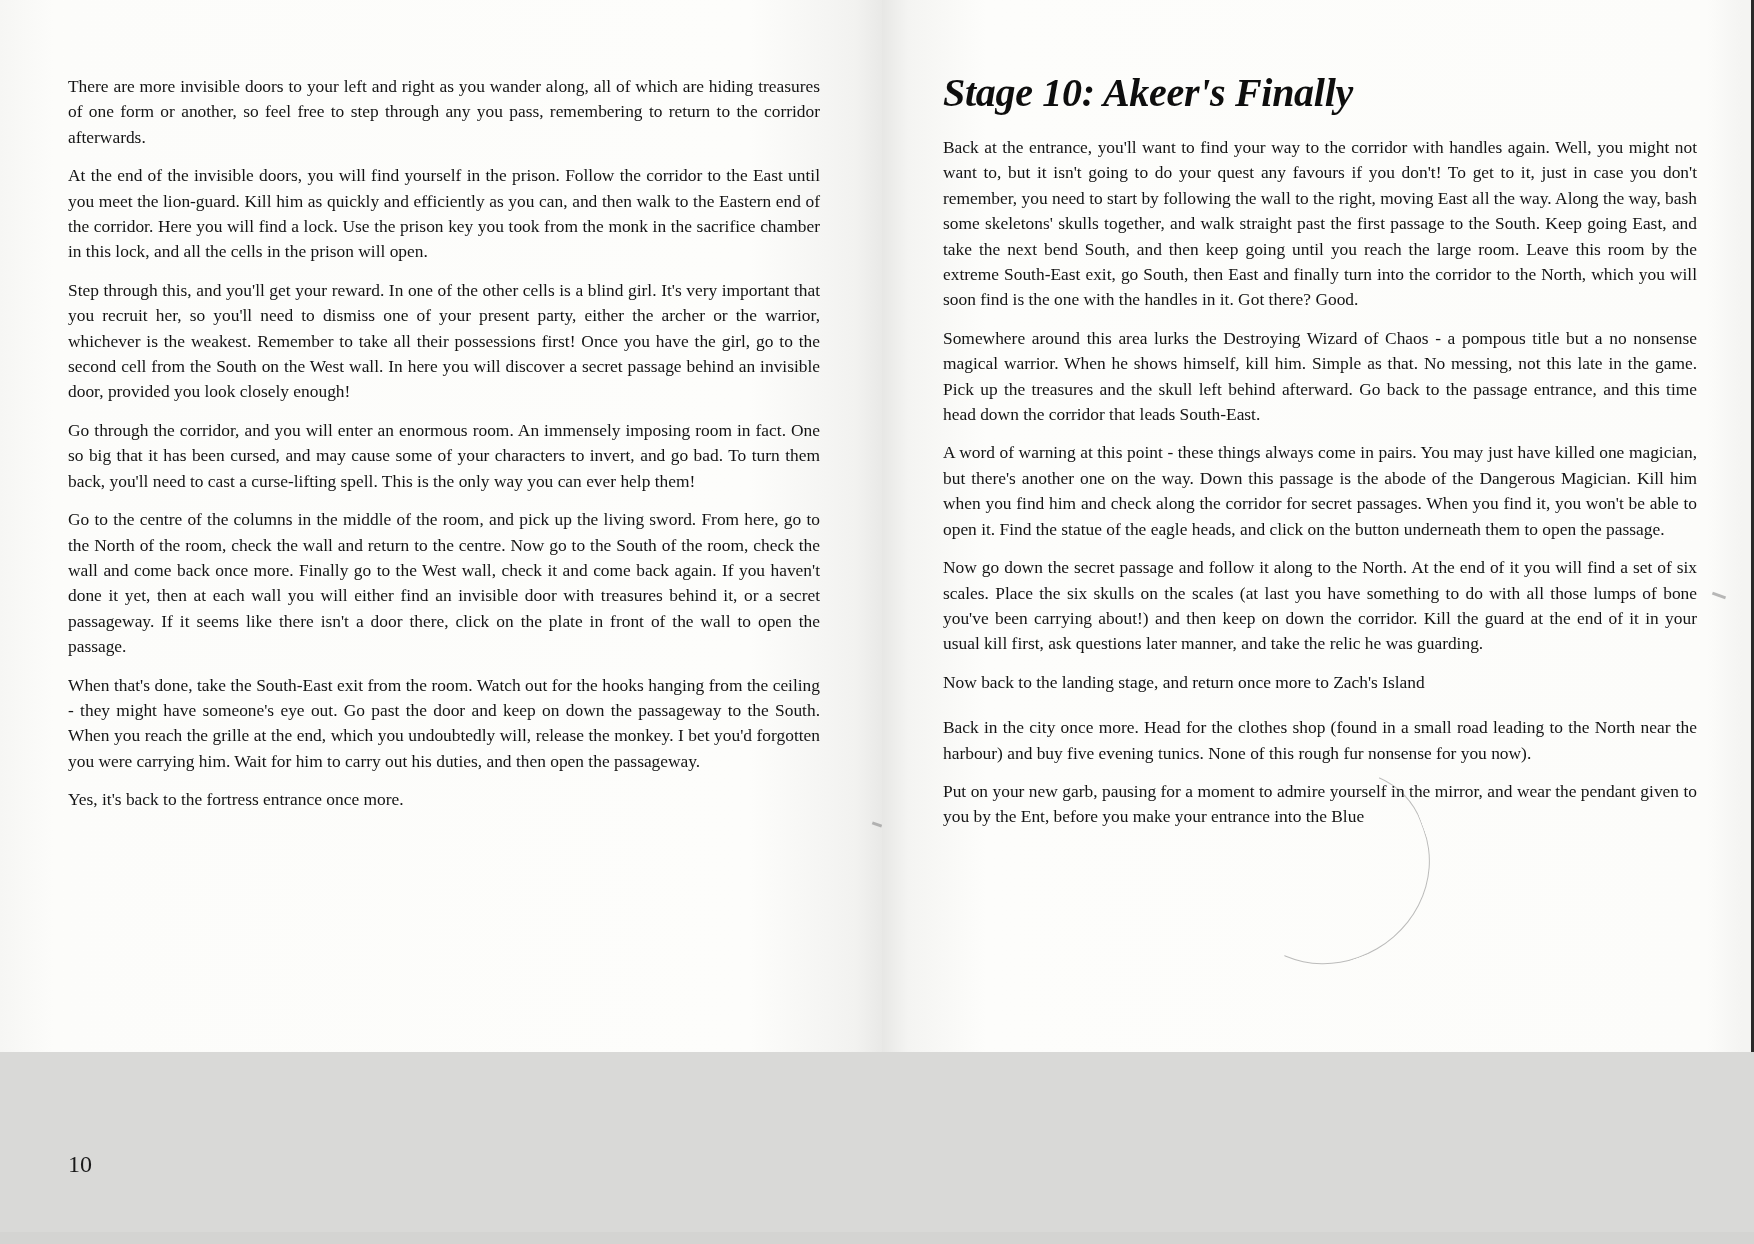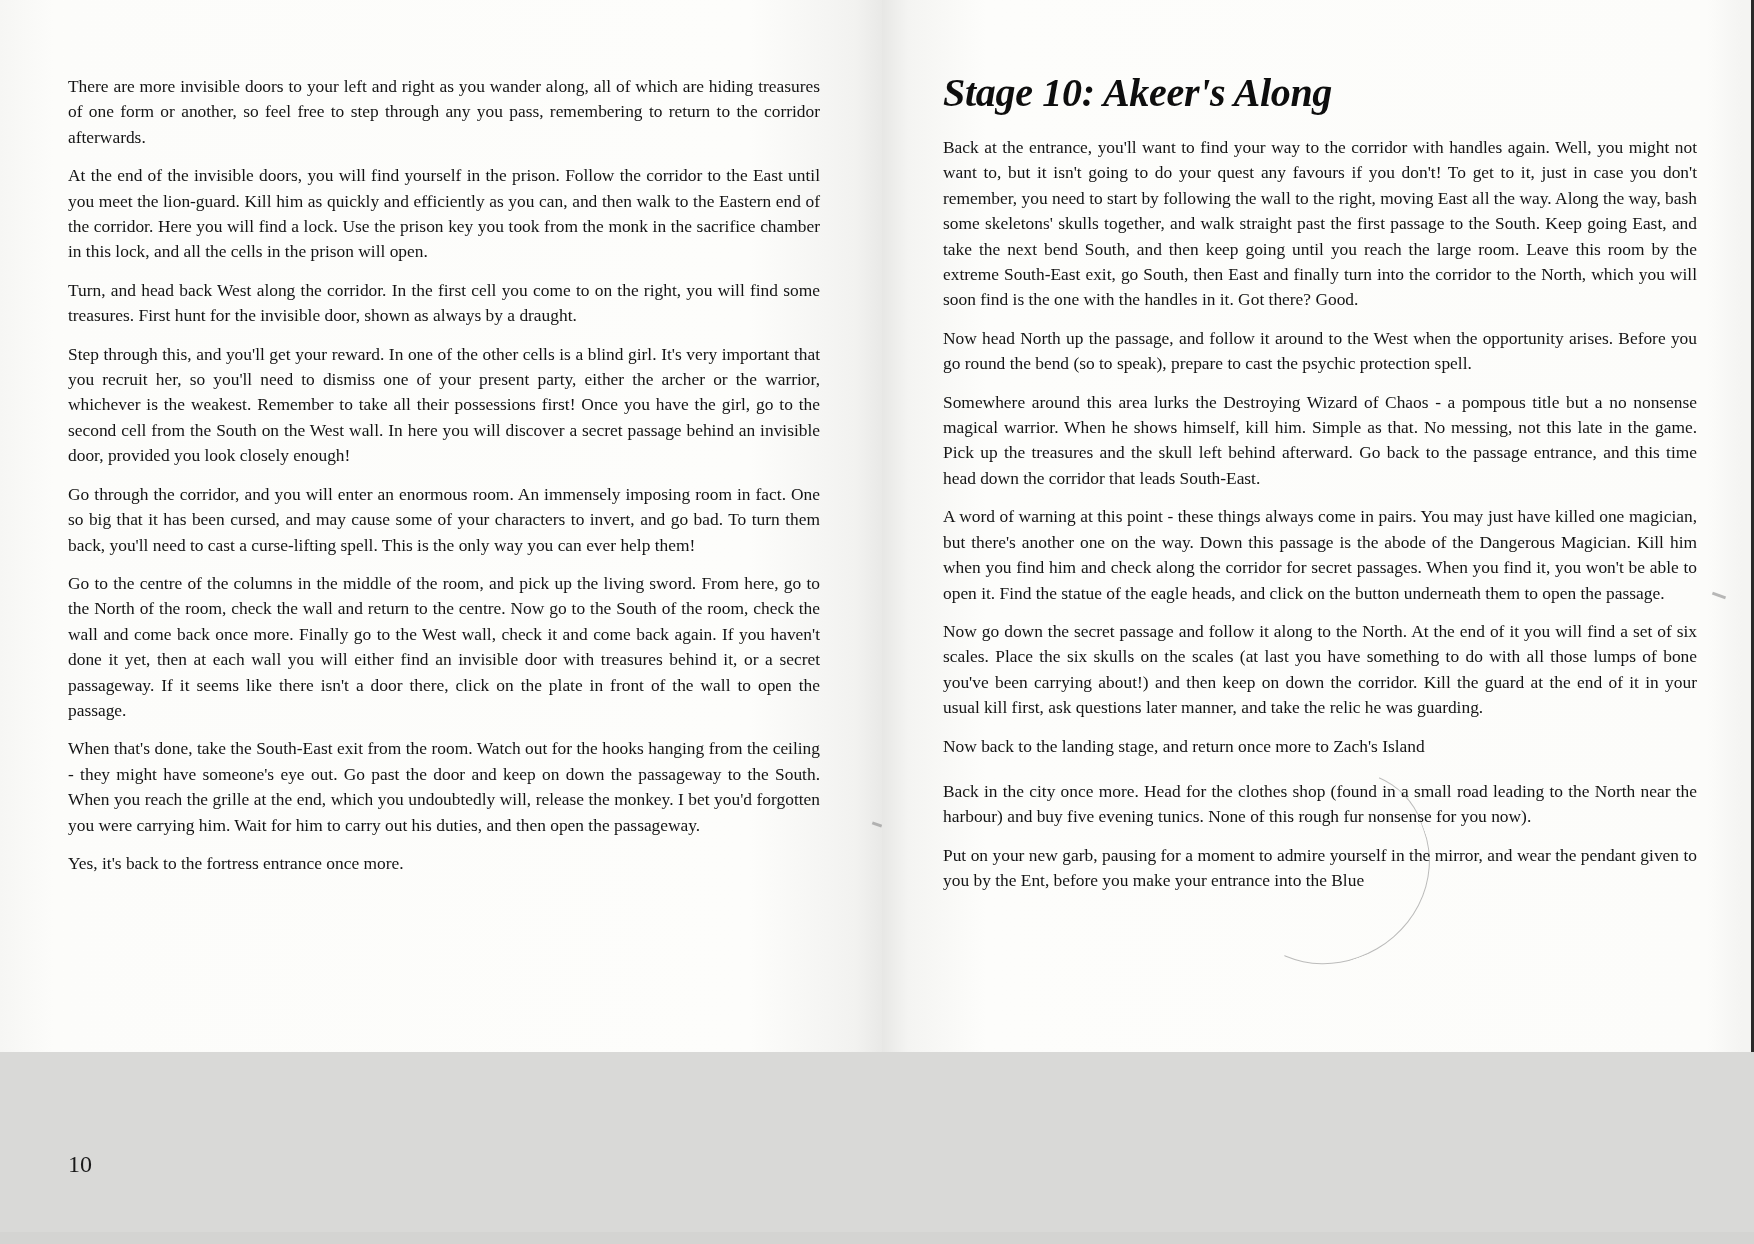--- a/index.html
+++ b/index.html
@@ -66,42 +66,40 @@
   }
 </style>
 </head>
 <body>
 
 <div class="spread">
   <div class="page page-left">
     <div class="text-block left-text">
       <p class="para">There are more invisible doors to your left and right as you wander along, all of which are hiding treasures of one form or another, so feel free to step through any you pass, remembering to return to the corridor afterwards.</p>
       <p class="para">At the end of the invisible doors, you will find yourself in the prison. Follow the corridor to the East until you meet the lion-guard. Kill him as quickly and efficiently as you can, and then walk to the Eastern end of the corridor. Here you will find a lock. Use the prison key you took from the monk in the sacrifice chamber in this lock, and all the cells in the prison will open.</p>
-      <p class="para">Turn, and head back West along the corridor. In the first cell you come to on the right, you will find some treasures. First hunt for the invisible door, shown as always by a draught.</p>
       <p class="para">Step through this, and you'll get your reward. In one of the other cells is a blind girl. It's very important that you recruit her, so you'll need to dismiss one of your present party, either the archer or the warrior, whichever is the weakest. Remember to take all their possessions first! Once you have the girl, go to the second cell from the South on the West wall. In here you will discover a secret passage behind an invisible door, provided you look closely enough!</p>
       <p class="para">Go through the corridor, and you will enter an enormous room. An immensely imposing room in fact. One so big that it has been cursed, and may cause some of your characters to invert, and go bad. To turn them back, you'll need to cast a curse-lifting spell. This is the only way you can ever help them!</p>
       <p class="para">Go to the centre of the columns in the middle of the room, and pick up the living sword. From here, go to the North of the room, check the wall and return to the centre. Now go to the South of the room, check the wall and come back once more. Finally go to the West wall, check it and come back again. If you haven't done it yet, then at each wall you will either find an invisible door with treasures behind it, or a secret passageway. If it seems like there isn't a door there, click on the plate in front of the wall to open the passage.</p>
       <p class="para">When that's done, take the South-East exit from the room. Watch out for the hooks hanging from the ceiling - they might have someone's eye out. Go past the door and keep on down the passageway to the South. When you reach the grille at the end, which you undoubtedly will, release the monkey. I bet you'd forgotten you were carrying him. Wait for him to carry out his duties, and then open the passageway.</p>
       <p class="para">Yes, it's back to the fortress entrance once more.</p>
     </div>
     <div class="page-number pn-left">10</div>
     <div class="scan-mark" style="left:872px; top:823px;"></div>
   </div>
 
   <div class="page page-right">
   </div>
 </div>
 
 <div class="pencil-loop"></div>
 
 <div class="text-block right-text">
   <div class="section">
-    <h2 class="stage-title">Stage 10: Akeer's Along</h2>
+    <h2 class="stage-title">Stage 10: Akeer's Finally</h2>
     <p class="para">Back at the entrance, you'll want to find your way to the corridor with handles again. Well, you might not want to, but it isn't going to do your quest any favours if you don't! To get to it, just in case you don't remember, you need to start by following the wall to the right, moving East all the way. Along the way, bash some skeletons' skulls together, and walk straight past the first passage to the South. Keep going East, and take the next bend South, and then keep going until you reach the large room. Leave this room by the extreme South-East exit, go South, then East and finally turn into the corridor to the North, which you will soon find is the one with the handles in it. Got there? Good.</p>
-    <p class="para">Now head North up the passage, and follow it around to the West when the opportunity arises. Before you go round the bend (so to speak), prepare to cast the psychic protection spell.</p>
     <p class="para">Somewhere around this area lurks the Destroying Wizard of Chaos - a pompous title but a no nonsense magical warrior. When he shows himself, kill him. Simple as that. No messing, not this late in the game. Pick up the treasures and the skull left behind afterward. Go back to the passage entrance, and this time head down the corridor that leads South-East.</p>
     <p class="para">A word of warning at this point - these things always come in pairs. You may just have killed one magician, but there's another one on the way. Down this passage is the abode of the Dangerous Magician. Kill him when you find him and check along the corridor for secret passages. When you find it, you won't be able to open it. Find the statue of the eagle heads, and click on the button underneath them to open the passage.</p>
     <p class="para">Now go down the secret passage and follow it along to the North. At the end of it you will find a set of six scales. Place the six skulls on the scales (at last you have something to do with all those lumps of bone you've been carrying about!) and then keep on down the corridor. Kill the guard at the end of it in your usual kill first, ask questions later manner, and take the relic he was guarding.</p>
     <p class="para">Now back to the landing stage, and return once more to Zach's Island</p>
   </div>
   <div class="section">
     <p class="para">Back in the city once more. Head for the clothes shop (found in a small road leading to the North near the harbour) and buy five evening tunics. None of this rough fur nonsense for you now).</p>
     <p class="para">Put on your new garb, pausing for a moment to admire yourself in the mirror, and wear the pendant given to you by the Ent, before you make your entrance into the Blue</p>
   </div>
 </div>

